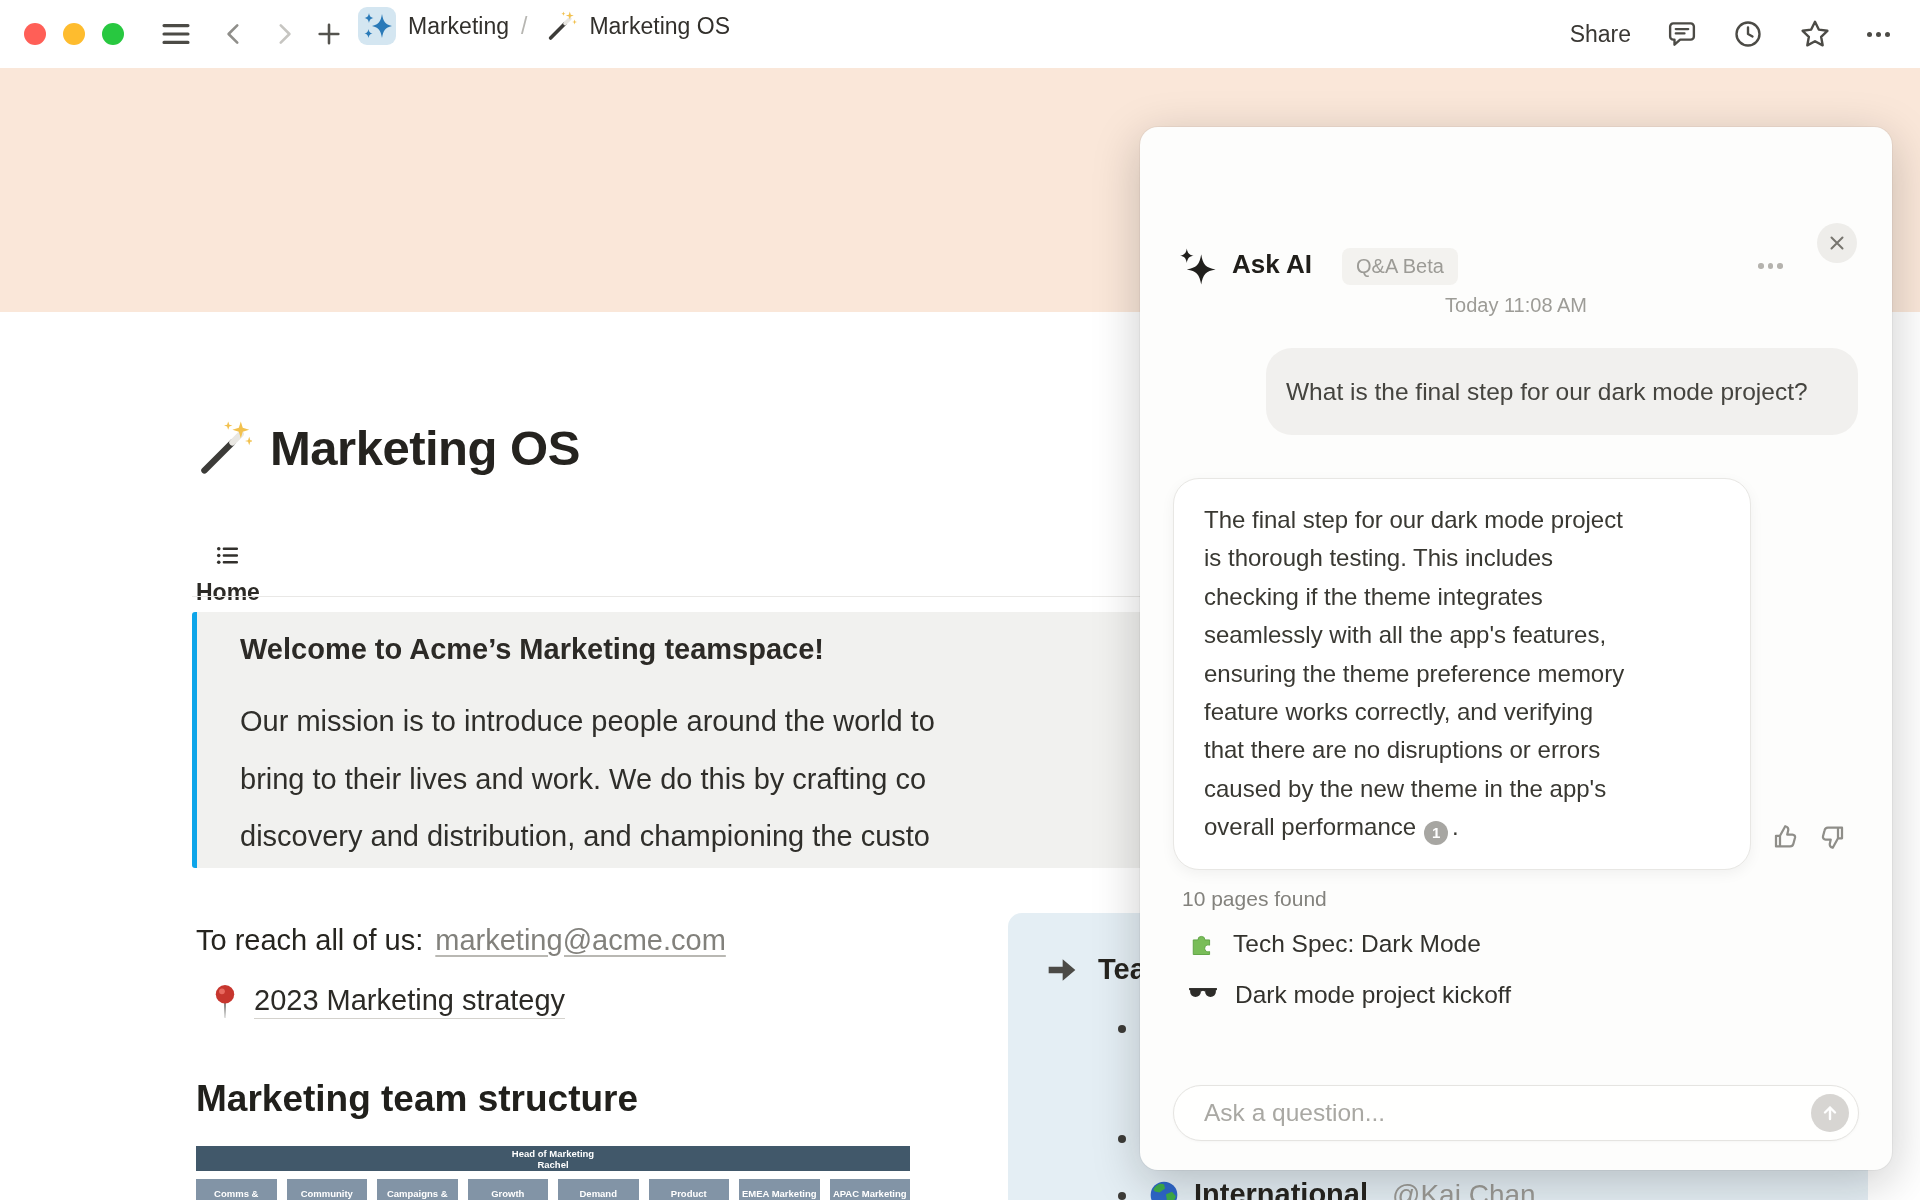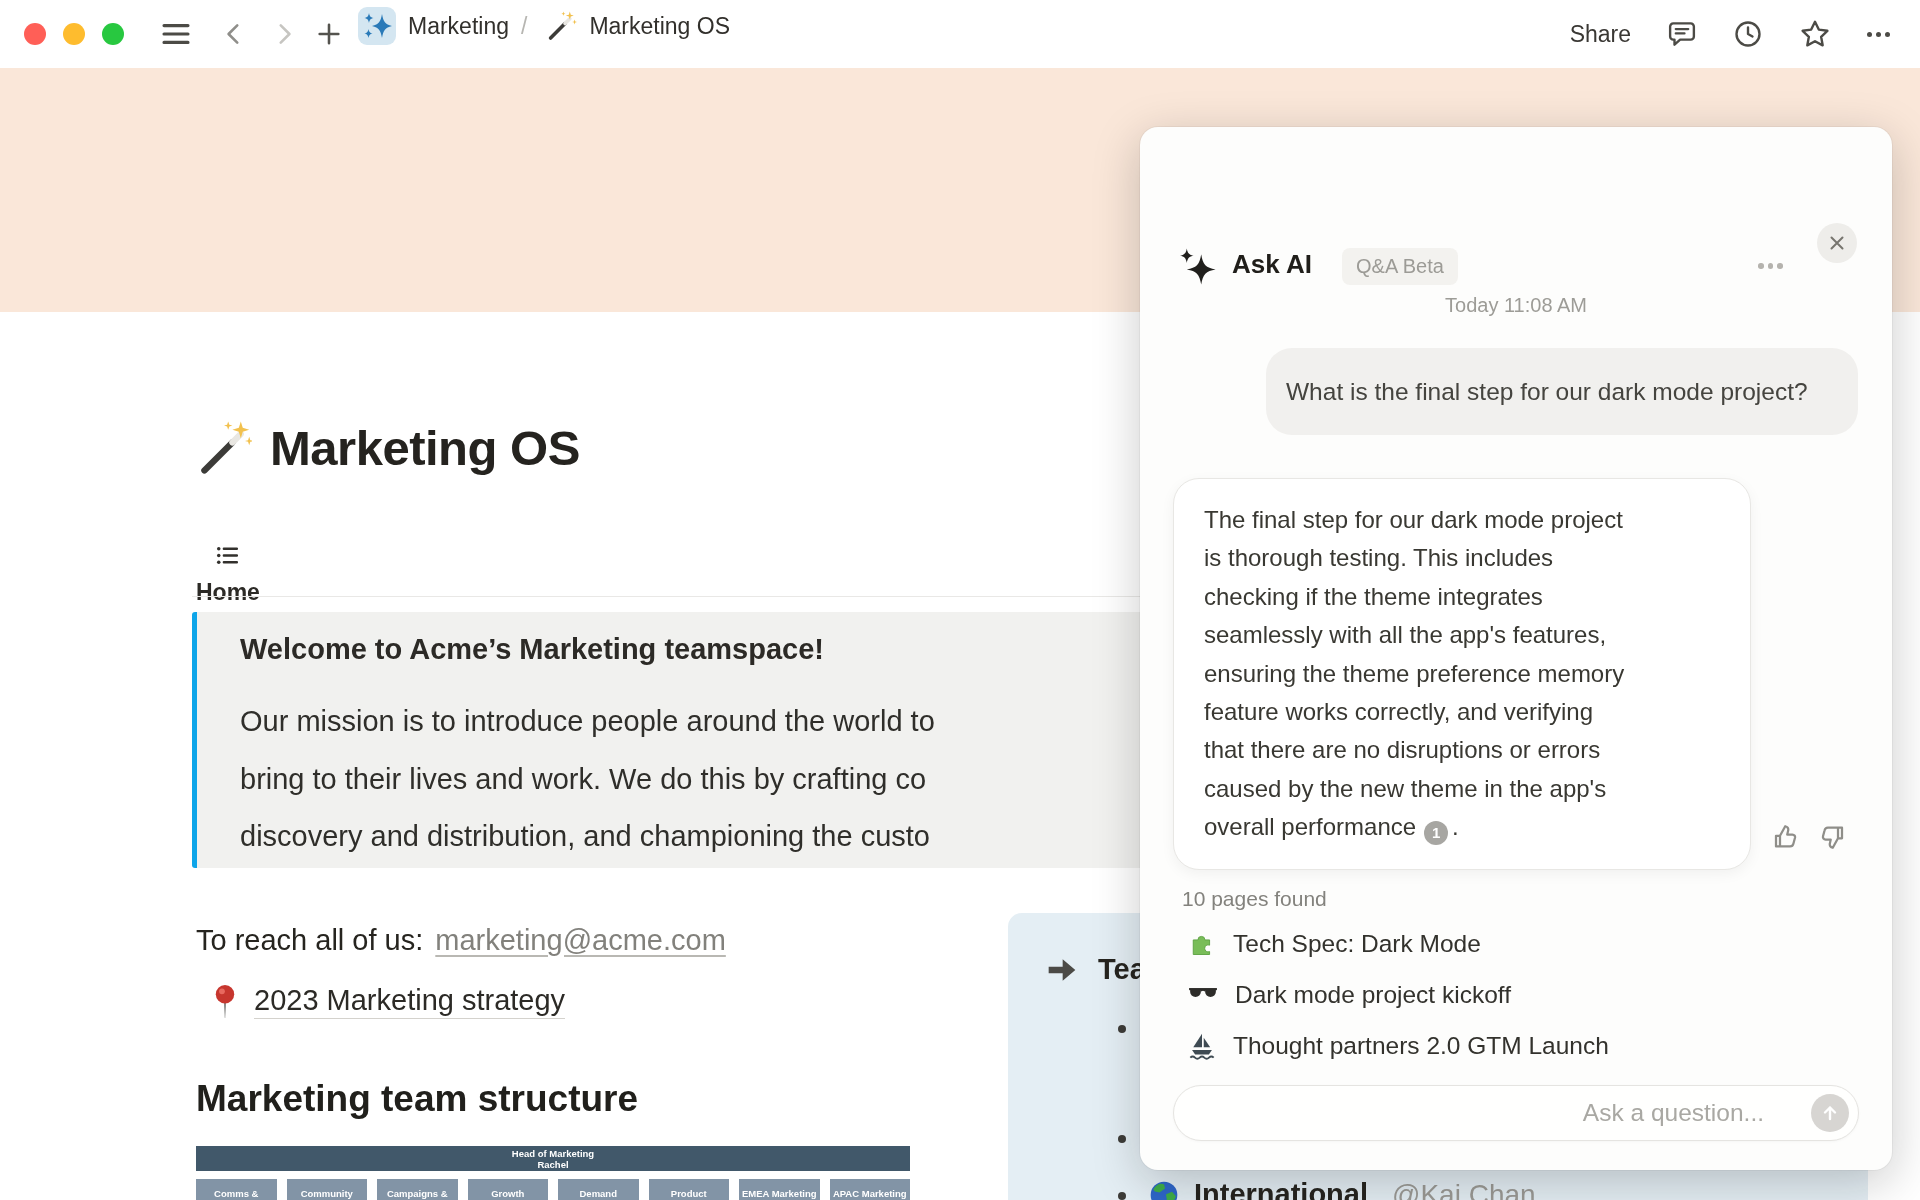--- a/index.html
+++ b/index.html
@@ -70,21 +70,21 @@
   .timestamp{position:absolute;left:0;top:167px;width:100%;text-align:center;font-size:20px;color:#9d9c97;}
   .q-bubble{position:absolute;left:126px;top:221px;width:592px;box-sizing:border-box;background:#f1f0ee;border-radius:26px;padding:23px 20px;font-size:24.5px;line-height:41px;color:#45443f;}
   .a-bubble{position:absolute;left:33px;top:351px;width:578px;height:392px;box-sizing:border-box;background:#ffffff;border:1px solid #e8e7e4;border-radius:26px;padding:22px 30px;box-shadow:0 4px 14px rgba(0,0,0,.05);}
   .a-bubble .aline{font-size:24px;line-height:38.4px;color:#393832;white-space:nowrap;}
   .cite{display:inline-flex;align-items:center;justify-content:center;width:24px;height:24px;border-radius:50%;background:#a7a6a2;color:#fff;font-size:15px;font-weight:700;margin:0 4px 0 8px;vertical-align:-3px;cursor:pointer;}
   .feedback{position:absolute;left:630px;top:695px;display:flex;gap:18px;}
   .pages-found{position:absolute;left:42px;top:760px;font-size:21px;color:#83827d;}
   .result{position:absolute;left:48px;display:flex;align-items:center;gap:17px;cursor:pointer;}
   .result span{font-size:24.5px;color:#33322d;white-space:nowrap;}
   .ask-input{position:absolute;left:33px;top:958px;width:686px;height:56px;box-sizing:border-box;border:1.5px solid #e5e4e1;border-radius:29px;background:#fffffe;box-shadow:0 1px 3px rgba(0,0,0,.03);}
-  .ask-input input{position:absolute;left:28px;top:1px;width:560px;height:50px;border:none;outline:none;background:transparent;font-size:24.5px;color:#45443f;font-family:inherit;text-align:right;}
+  .ask-input input{position:absolute;left:28px;top:1px;width:560px;height:50px;border:none;outline:none;background:transparent;font-size:24.5px;color:#45443f;font-family:inherit;}
   .ask-input input::placeholder{color:#a9a8a3;}
   .send-btn{position:absolute;right:9px;top:8px;width:38px;height:38px;border-radius:50%;background:#d7d5d2;display:flex;align-items:center;justify-content:center;cursor:pointer;}
 
   svg{display:block;}
 </style>
 </head>
 <body>
 
 <div id="canvas">
 
@@ -323,29 +323,20 @@
     </div>
     <div class="result" style="top:854px;">
       <svg width="30" height="18" viewBox="0 0 28 14">
           <path d="M1 1.5h26" stroke="#2d2c29" stroke-width="2"></path>
           <path d="M2 1.5h10v2.8a5 4.5 0 01-10 0z" fill="#2d2c29"></path>
           <path d="M16 1.5h10v2.8a5 4.5 0 01-10 0z" fill="#2d2c29"></path>
           <path d="M12 3.2q2-1.8 4 0" stroke="#2d2c29" stroke-width="1.6" fill="none"></path>
         </svg>
       <span>Dark mode project kickoff</span>
     </div>
-    <div class="result" style="top:905px;">
-      <svg width="28" height="28" viewBox="0 0 24 24">
-          <polygon points="12,1.5 12,13 4.5,13" fill="#3e4a52"></polygon>
-          <polygon points="13.5,5 13.5,13 19,13" fill="#3e4a52"></polygon>
-          <path d="M3.5 15.5h17l-2.6 3.8H6.1z" fill="#3e4a52"></path>
-          <path d="M2 22 q2-2 4 0 t4 0 t4 0 t4 0 t4 0" stroke="#3e4a52" stroke-width="1.6" fill="none"></path>
-        </svg>
-      <span>Thought partners 2.0 GTM Launch</span>
-    </div>
 
     <div class="ask-input">
       <input type="text" placeholder="Ask a question..." style="">
       <span class="send-btn">
         <svg width="20" height="20" viewBox="0 0 20 20">
             <path d="M10 16V4.5M5 9.5L10 4.5l5 5" stroke="#ffffff" stroke-width="2.4" fill="none" stroke-linecap="round" stroke-linejoin="round"></path>
           </svg>
       </span>
     </div>
   </aside>

